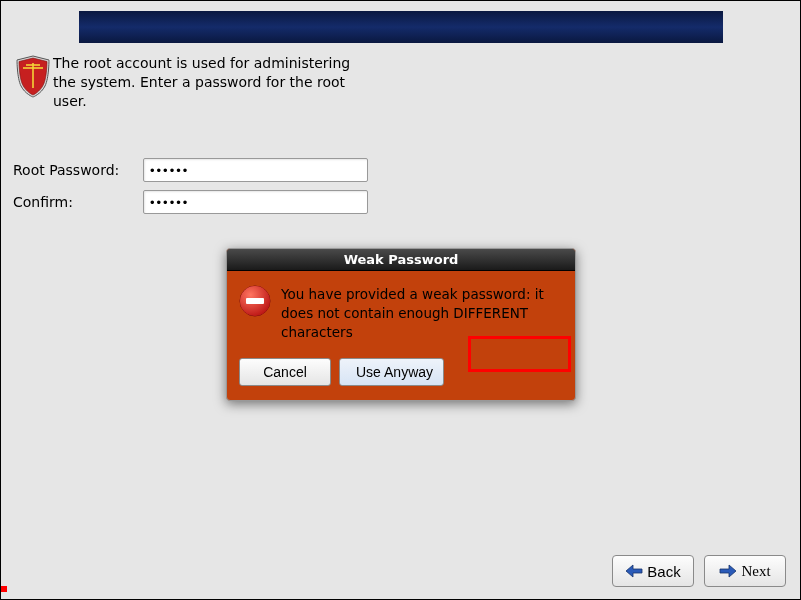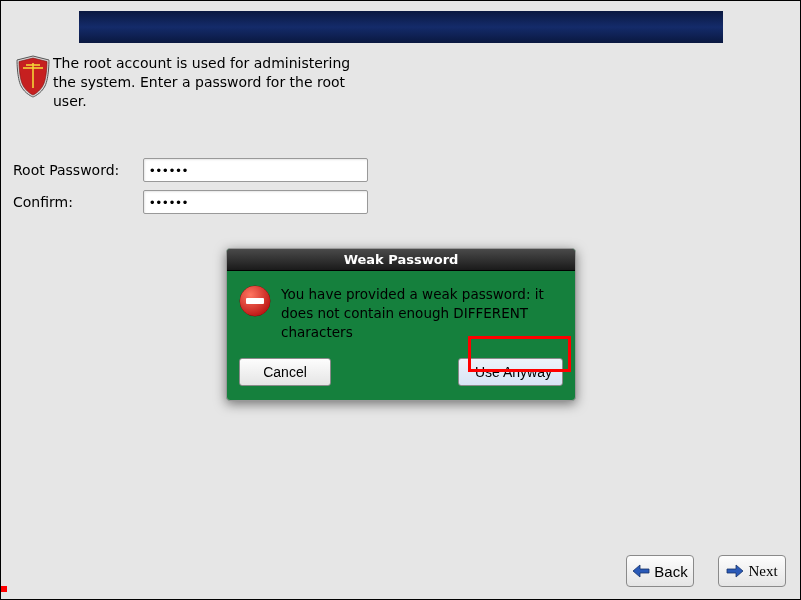--- a/index.html
+++ b/index.html
@@ -64,21 +64,21 @@
       letter-spacing: 2px;
       box-shadow: inset 1px 1px 2px rgba(0,0,0,0.1);
     }
 
     
     .dialog {
       position: absolute;
       top: 247px;
       left: 225px;
       width: 350px;
-      background: #15803d;
+      background: #c2410c;
       border: 1px solid #999;
       box-shadow: 0 3px 12px rgba(0,0,0,0.5);
       border-radius: 4px;
       overflow: hidden;
     }
     .dialog-titlebar {
       height: 22px;
       background: linear-gradient(to bottom, #4a4a4a, #1a1a1a);
       color: #fff;
       font-weight: bold;
@@ -97,21 +97,21 @@
       width: 32px;
       height: 32px;
       flex-shrink: 0;
     }
     .dialog-msg {
       font-size: 13.5px;
       line-height: 1.4;
     }
     .dialog-buttons {
       display: flex;
-      justify-content: space-between;
+      justify-content: flex-start;
       gap: 8px;
       padding: 8px 12px 14px 12px;
     }
     .btn {
       min-width: 92px;
       height: 28px;
       background: linear-gradient(to bottom, #fdfdfd, #e5e5e5);
       border: 1px solid #8a8a8a;
       border-radius: 3px;
       font-size: 14px;
@@ -130,21 +130,21 @@
       position: absolute;
       border: 3px solid #ff0000;
       pointer-events: none;
     }
 
     
     .nav-btn {
       position: absolute;
       bottom: 12px;
       height: 32px;
-      width: 68px;
+      width: 82px;
       background: linear-gradient(to bottom, #fdfdfd, #e5e5e5);
       border: 1px solid #8a8a8a;
       border-radius: 4px;
       font-size: 15px;
       display: flex;
       align-items: center;
       justify-content: center;
       gap: 4px;
       cursor: pointer;
     }

